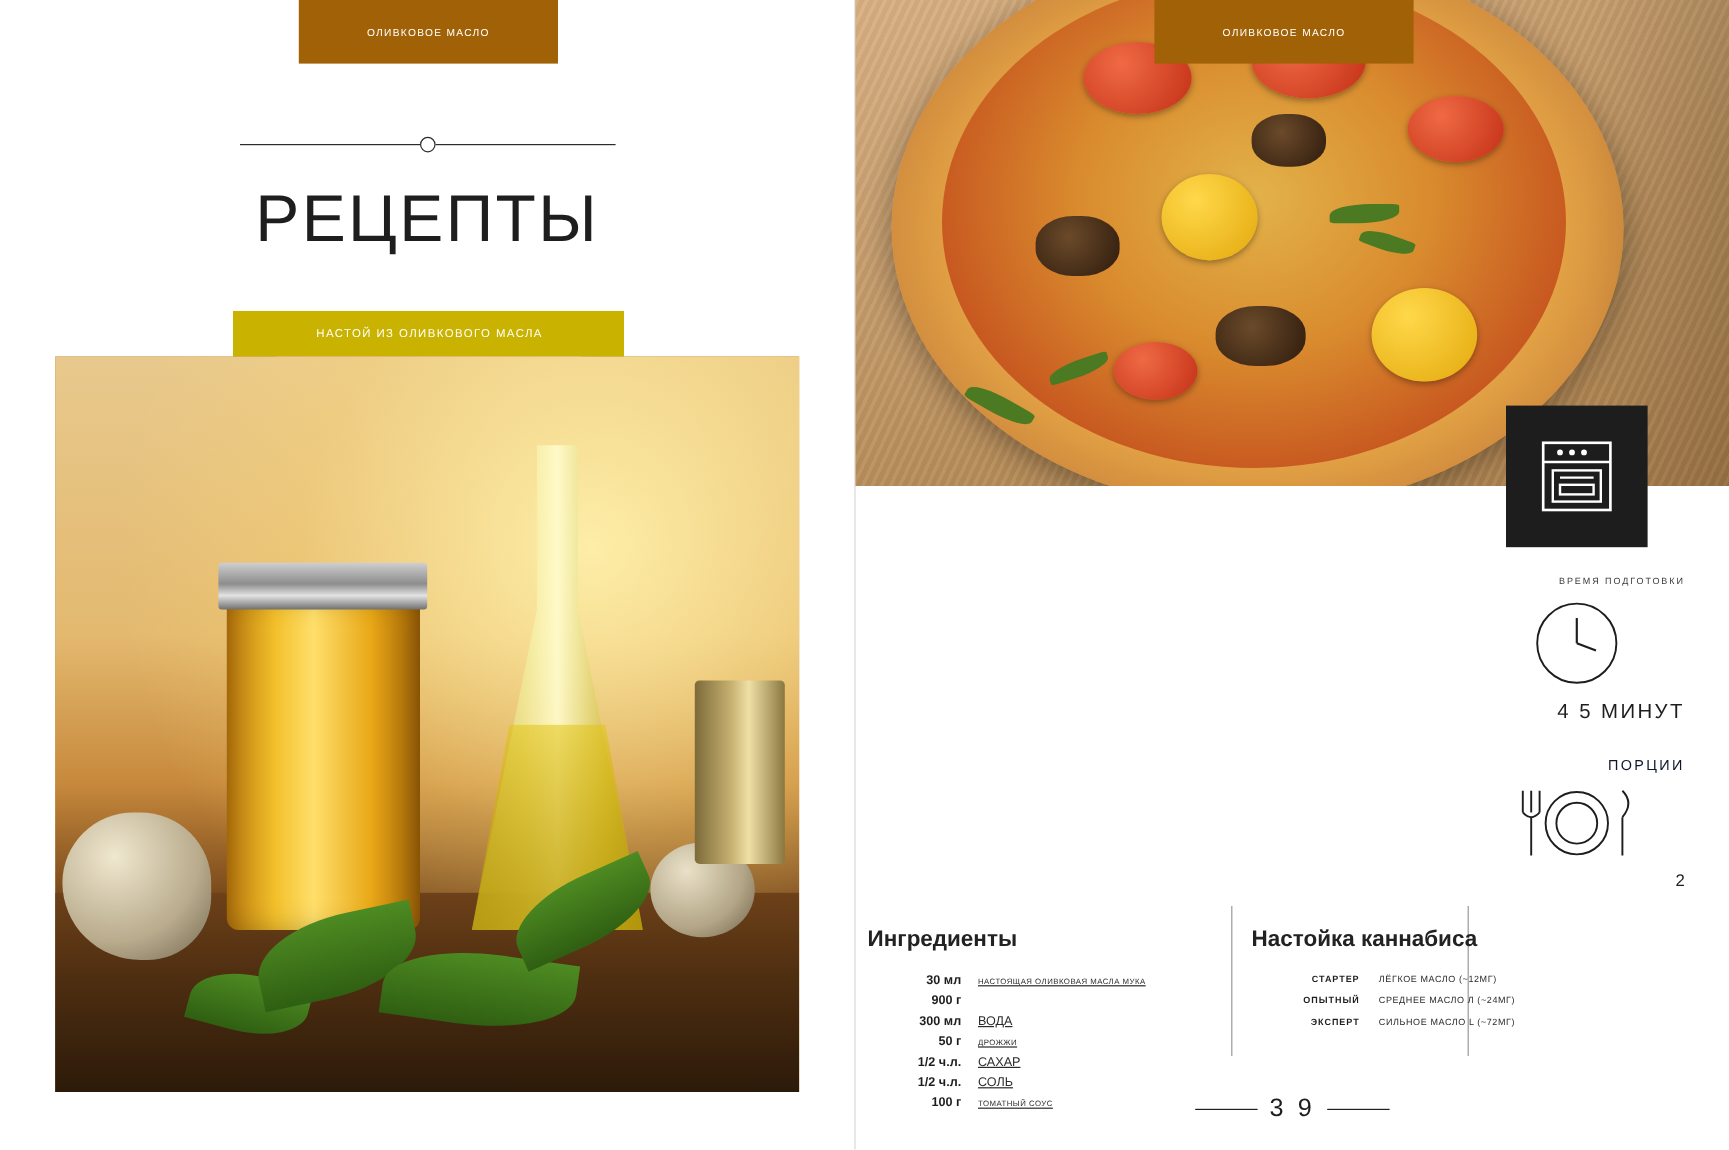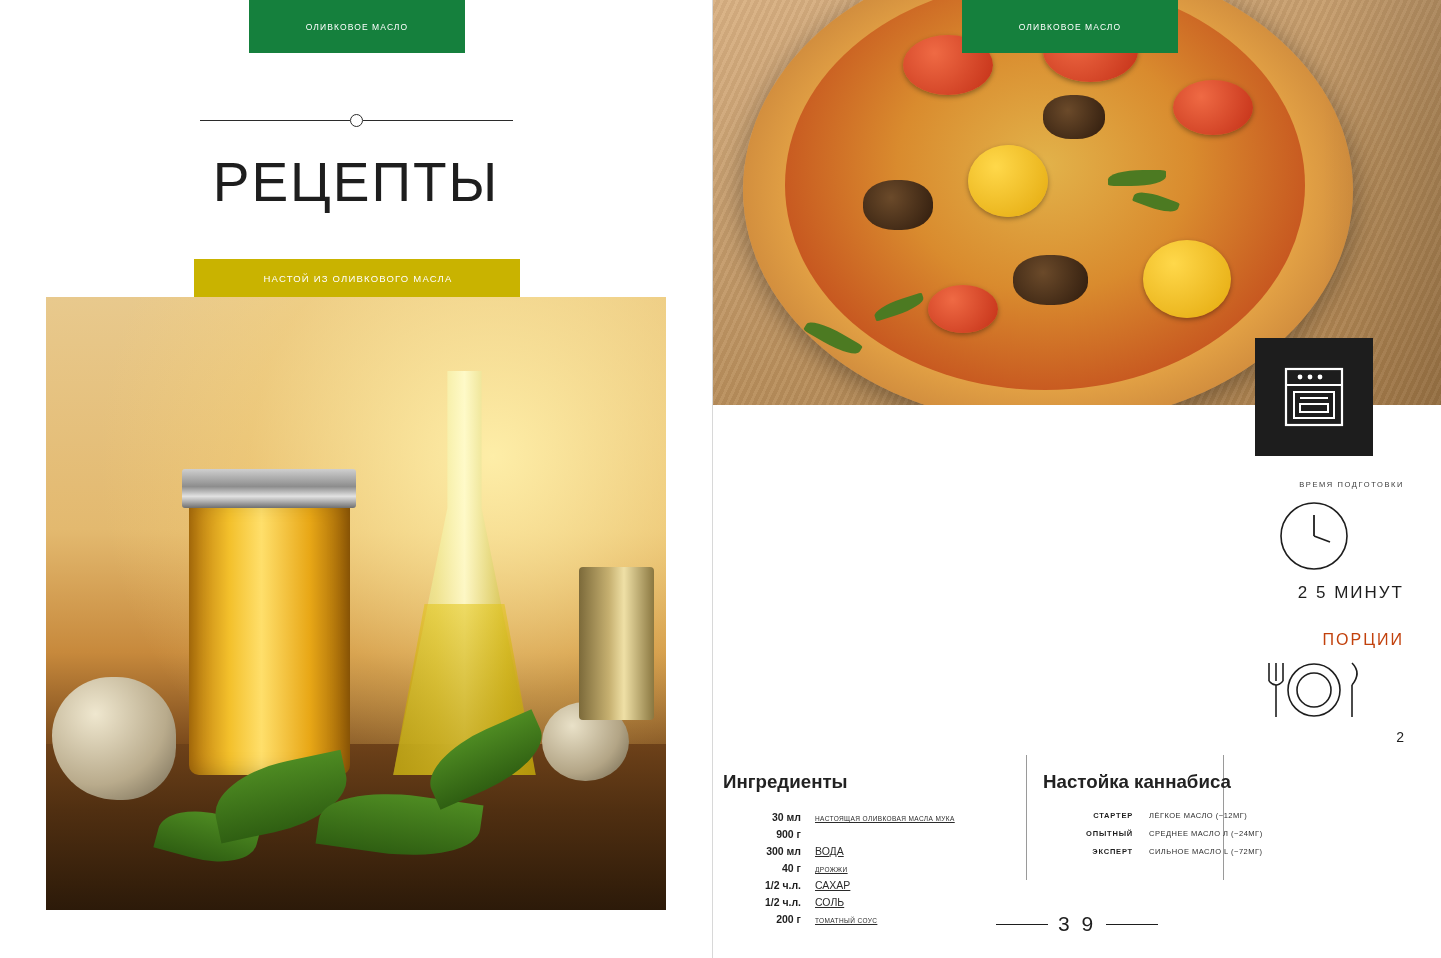--- a/index.html
+++ b/index.html
@@ -25,21 +25,21 @@
     width:729px;height:958px;
     background:#ffffff;
     box-sizing:border-box;
     flex:0 0 729px;
     border-left:1px solid #d8d8d8;
   }
 
   
   .top-tab{
     position:absolute;
-    background:#15803d;
+    background:#a16207;
     color:#ffffff;
     display:flex;align-items:center;justify-content:center;
     font-size:8.5px;
     letter-spacing:1.1px;
     text-transform:uppercase;
   }
   .top-tab-left{left:249px;top:0;width:216px;height:53px;}
   .top-tab-right{left:249px;top:0;width:216px;height:53px;}
 
   
@@ -190,21 +190,21 @@
   }
   .side-label{
     font-size:7.5px;letter-spacing:1.6px;text-transform:uppercase;color:#3a3a3a;
     margin-bottom:10px;
   }
   .clock-wrap{display:flex;justify-content:center;}
   .time-val{
     font-size:17px;letter-spacing:2px;color:#1e1e1e;margin-top:10px;
   }
   .portions-label{
-    font-size:16px;letter-spacing:2px;text-transform:uppercase;color:#c2410c;margin-top:28px;
+    font-size:12px;letter-spacing:2px;text-transform:uppercase;color:#0f172a;margin-top:28px;
   }
   .plate-wrap{display:flex;justify-content:center;margin-top:6px;}
   .portions-val{font-size:14px;color:#1e1e1e;margin-top:4px;}
 
   
   .bottom{
     position:absolute;left:768px;top:752px;width:600px;height:170px;
     display:flex;
   }
   .ing-row{display:flex;align-items:baseline;margin-bottom:5px;}
@@ -305,21 +305,21 @@
 
     <div class="side-col" style="left:511px;top:480px;width:180px;">
       <div class="side-label">ВРЕМЯ ПОДГОТОВКИ</div>
       <div class="clock-wrap">
         <svg width="74" height="74" viewBox="0 0 74 74">
           <circle cx="37" cy="37" r="33" fill="none" stroke="#1e1e1e" stroke-width="1.6"></circle>
           <line x1="37" y1="37" x2="37" y2="16" stroke="#1e1e1e" stroke-width="1.8"></line>
           <line x1="37" y1="37" x2="53" y2="43" stroke="#1e1e1e" stroke-width="1.8"></line>
         </svg>
       </div>
-      <div class="time-val">2 5 МИНУТ</div>
+      <div class="time-val">4 5 МИНУТ</div>
       <div class="portions-label">ПОРЦИИ</div>
       <div class="plate-wrap">
         <svg width="112" height="70" viewBox="0 0 112 70">
           <circle cx="56" cy="35" r="26" fill="none" stroke="#1e1e1e" stroke-width="1.6"></circle>
           <circle cx="56" cy="35" r="17" fill="none" stroke="#1e1e1e" stroke-width="1.6"></circle>
           <line x1="18" y1="8" x2="18" y2="26" stroke="#1e1e1e" stroke-width="1.6"></line>
           <line x1="11" y1="8" x2="11" y2="26" stroke="#1e1e1e" stroke-width="1.6"></line>
           <line x1="25" y1="8" x2="25" y2="26" stroke="#1e1e1e" stroke-width="1.6"></line>
           <path d="M11 26 q7 8 14 0" fill="none" stroke="#1e1e1e" stroke-width="1.6"></path>
           <line x1="18" y1="30" x2="18" y2="62" stroke="#1e1e1e" stroke-width="1.6"></line>
@@ -338,33 +338,33 @@
       </div>
       <div class="ing-row">
         <div class="ing-qty">900 г</div>
         <div class="ing-name small"></div>
       </div>
       <div class="ing-row">
         <div class="ing-qty">300 мл</div>
         <div class="ing-name">ВОДА</div>
       </div>
       <div class="ing-row">
-        <div class="ing-qty">40 г</div>
+        <div class="ing-qty">50 г</div>
         <div class="ing-name small">ДРОЖЖИ</div>
       </div>
       <div class="ing-row">
         <div class="ing-qty">1/2 ч.л.</div>
         <div class="ing-name">САХАР</div>
       </div>
       <div class="ing-row">
         <div class="ing-qty">1/2 ч.л.</div>
         <div class="ing-name">СОЛЬ</div>
       </div>
       <div class="ing-row">
-        <div class="ing-qty">200 г</div>
+        <div class="ing-qty">100 г</div>
         <div class="ing-name small">ТОМАТНЫЙ СОУС</div>
       </div>
     </div>
 
     <div style="position:absolute;left:313px;top:755px;width:1px;height:125px;background:#9a9a9a;"></div>
     <div style="position:absolute;left:510px;top:755px;width:1px;height:125px;background:#9a9a9a;"></div>
 
     <div style="position:absolute;left:330px;top:752px;width:340px;">
       <h3>Настойка каннабиса</h3>
       <div class="can-row">

